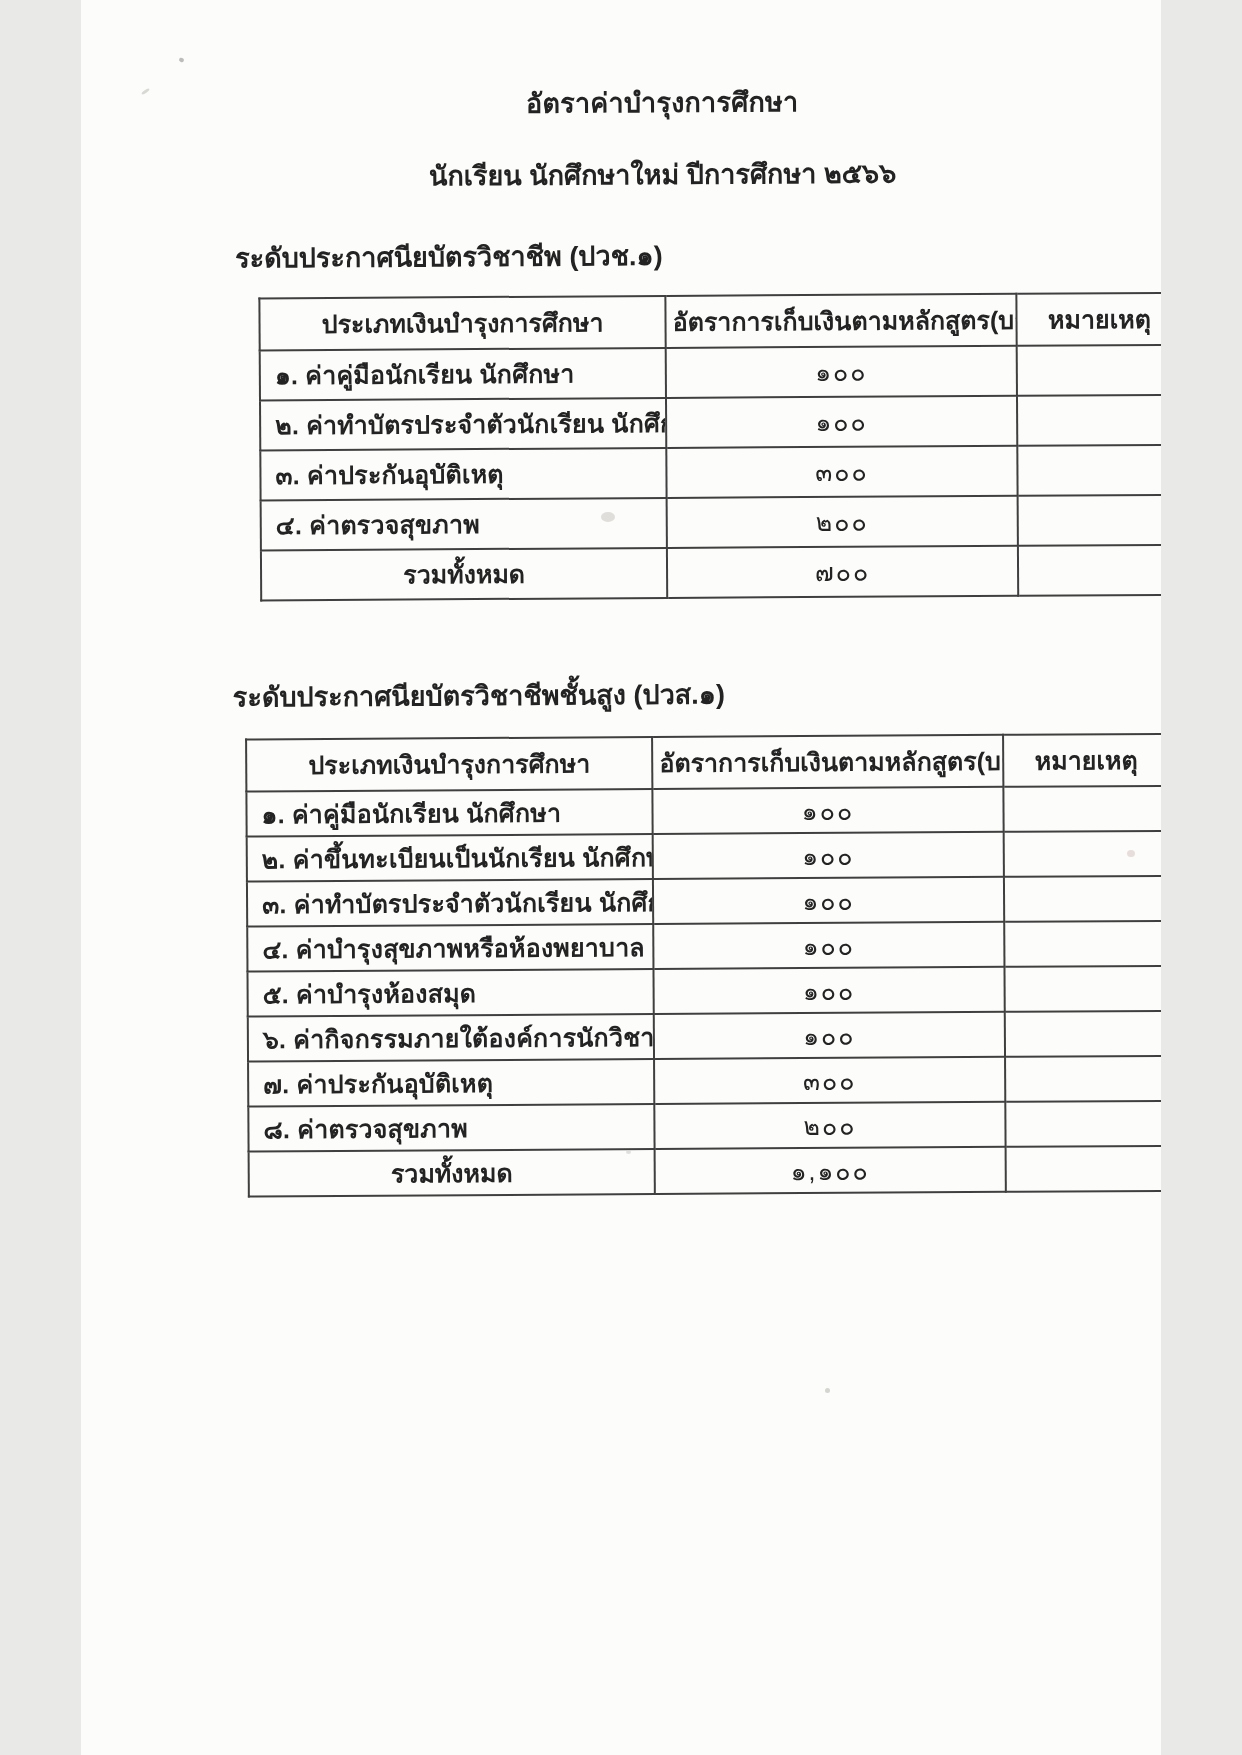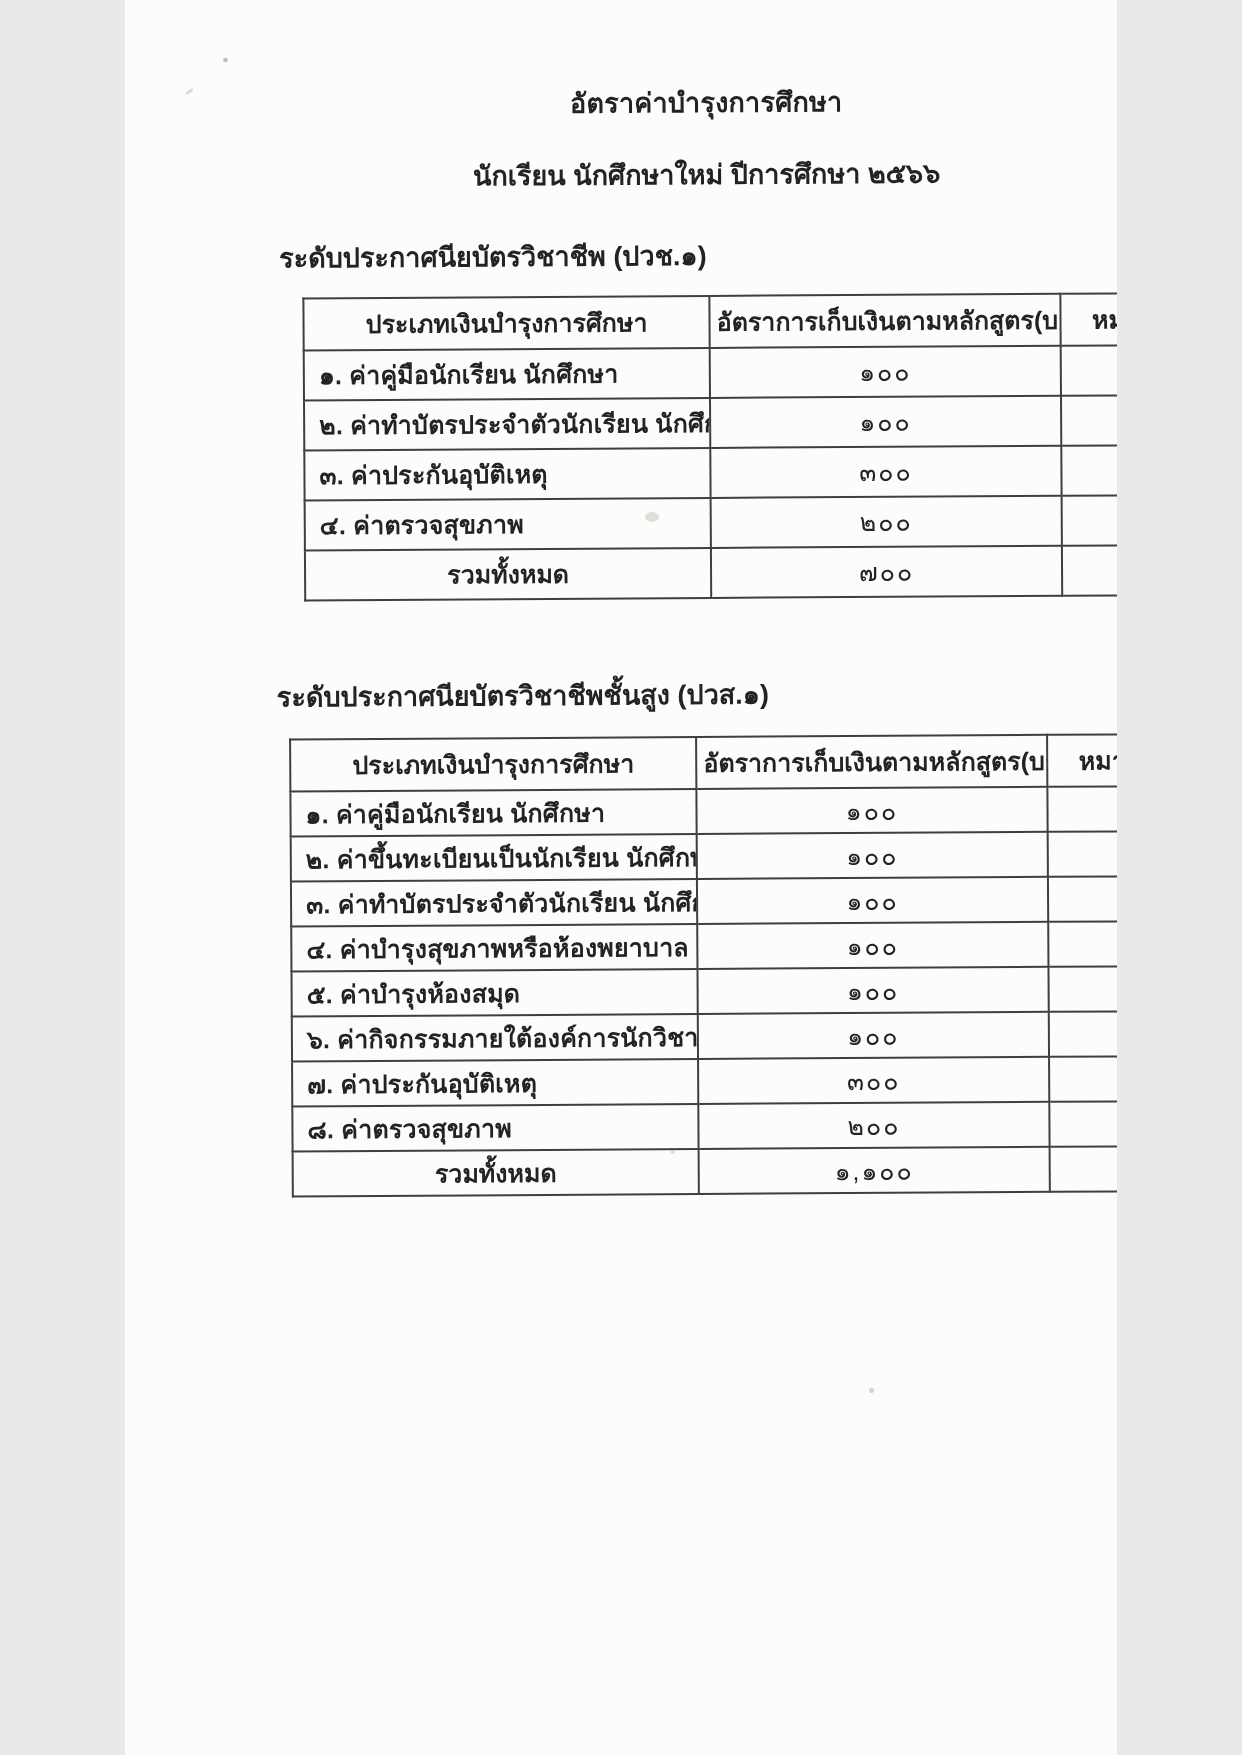--- a/index.html
+++ b/index.html
@@ -2,21 +2,21 @@
 <html><head>
 <meta charset="utf-8">
 <style>
   html, body {
     margin: 0;
     padding: 0;
     background: #e9e9e7;
   }
   .paper {
     position: relative;
-    width: 992px;
+    width: 1080px;
     height: 1755px;
     margin: 0 auto;
     background: #fcfcfa;
     overflow: hidden;
     font-family: "Liberation Sans", "DejaVu Sans", sans-serif;
     color: #232323;
   }
   
   .tilt {
     position: absolute;

